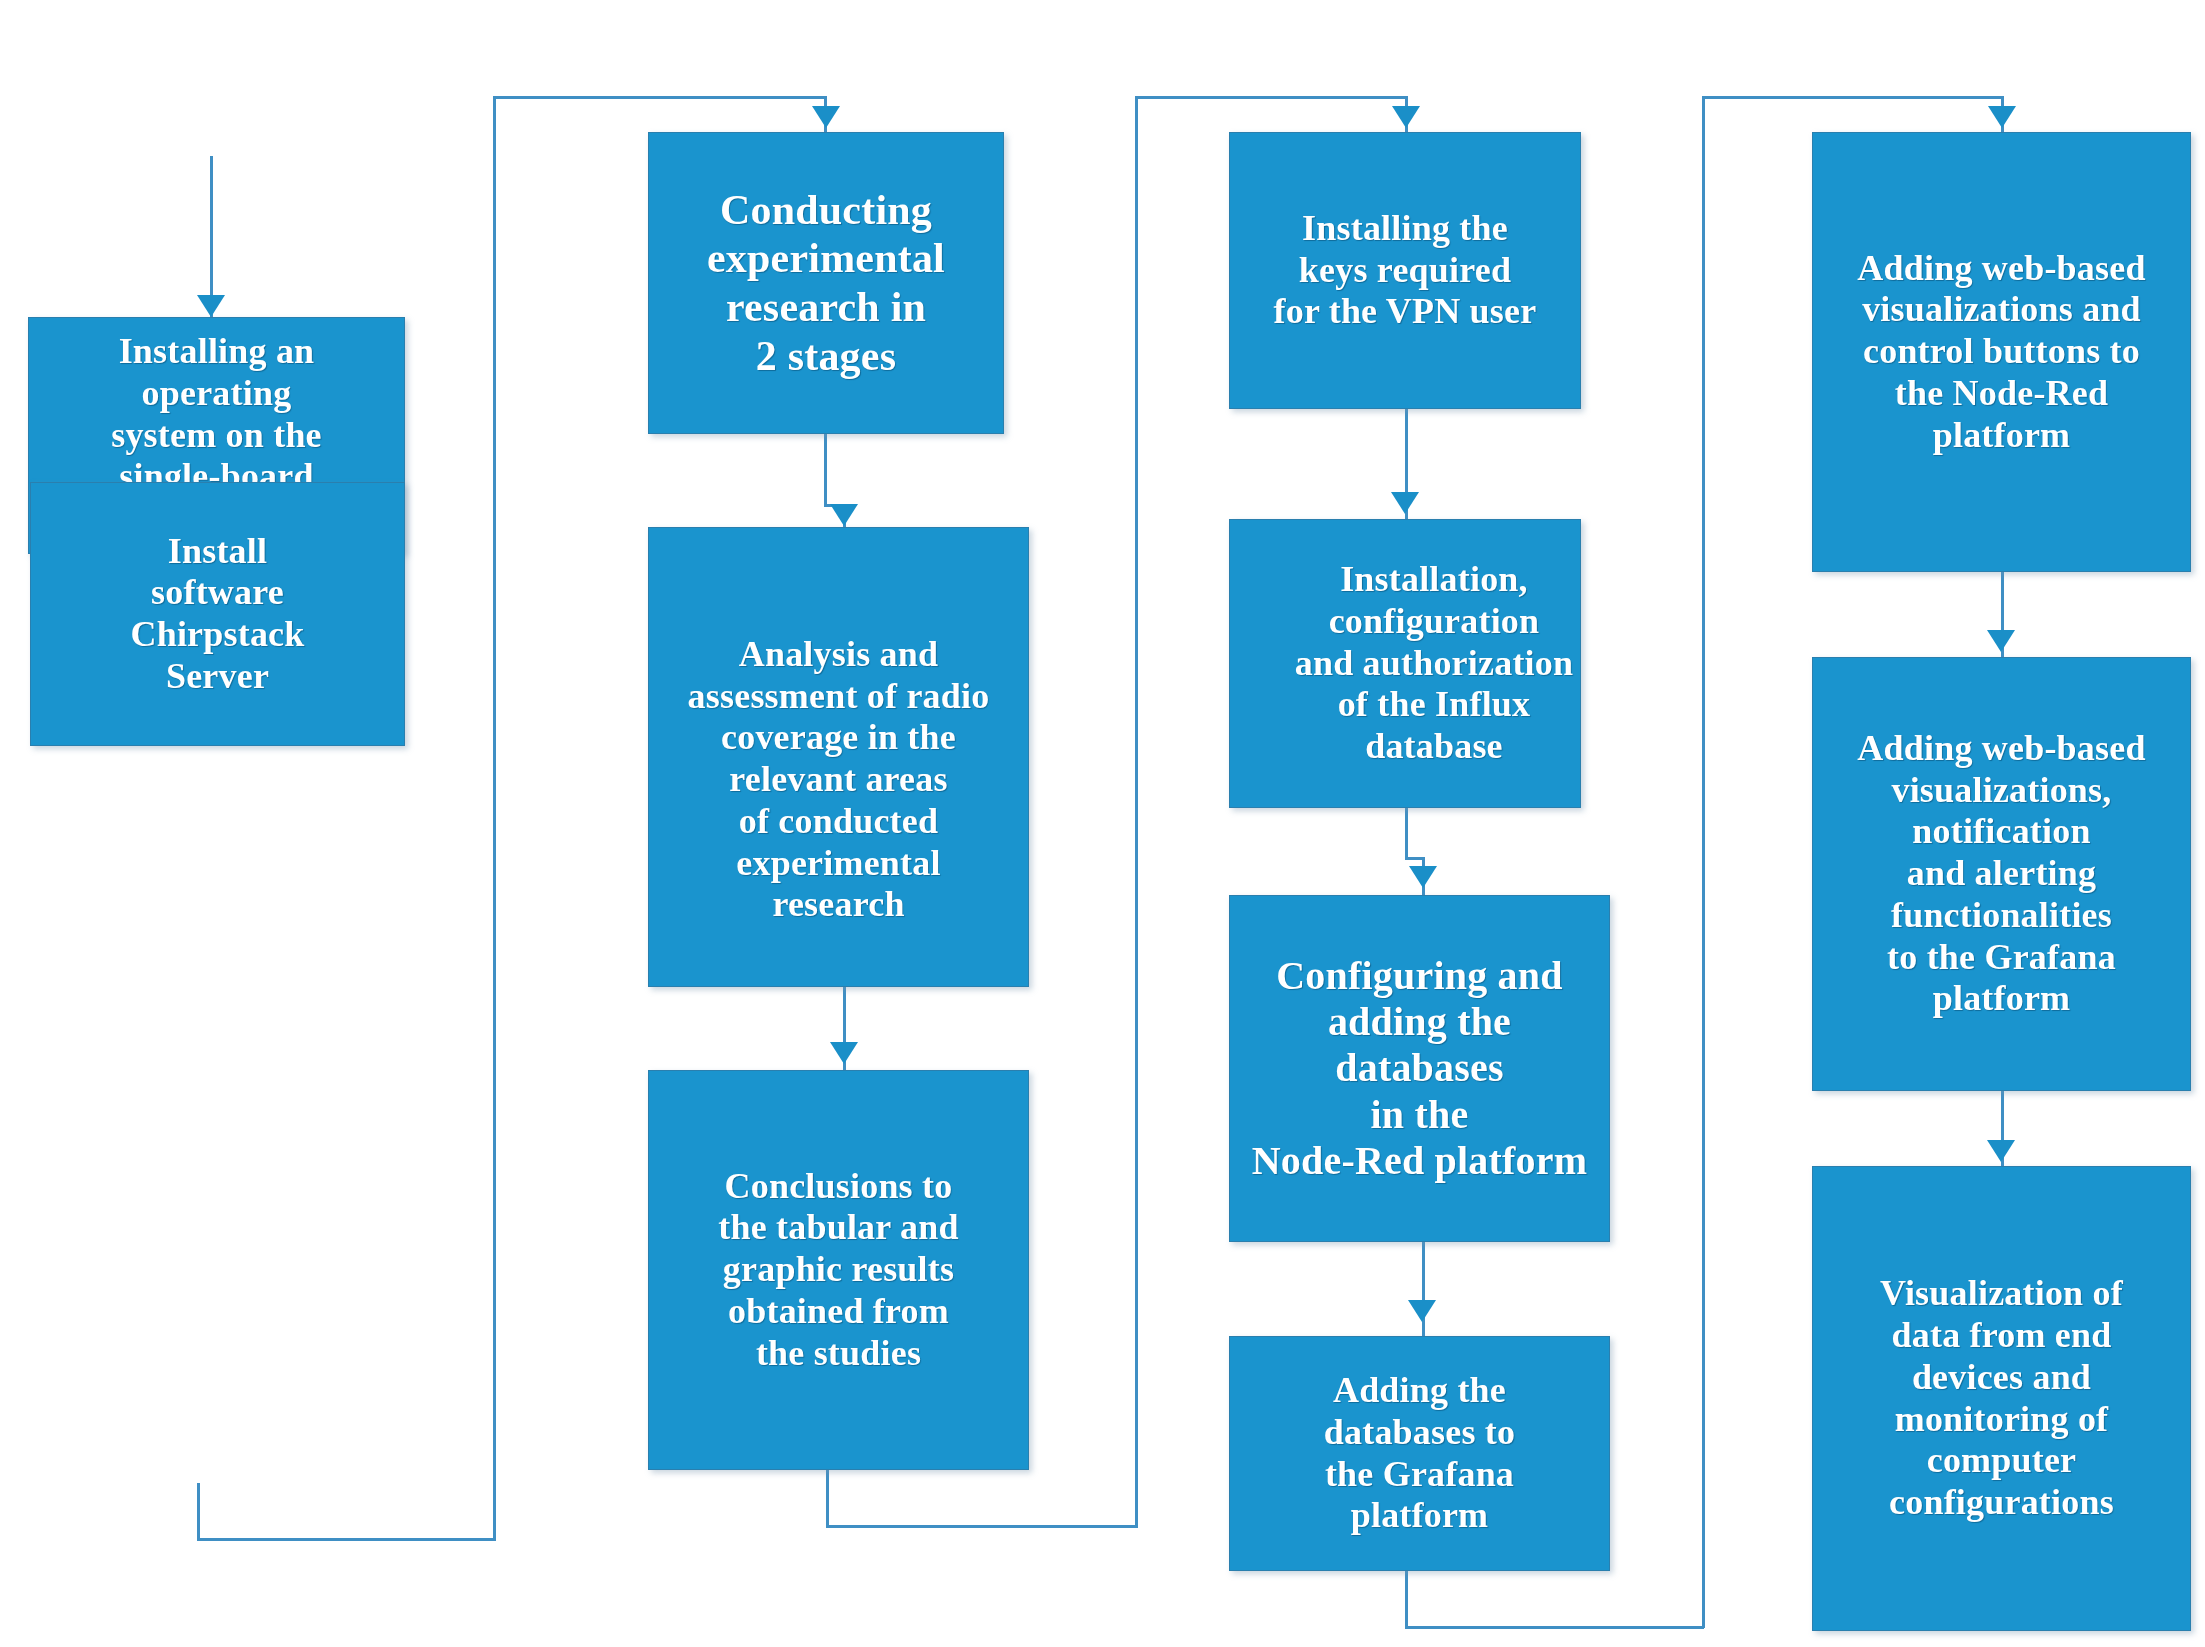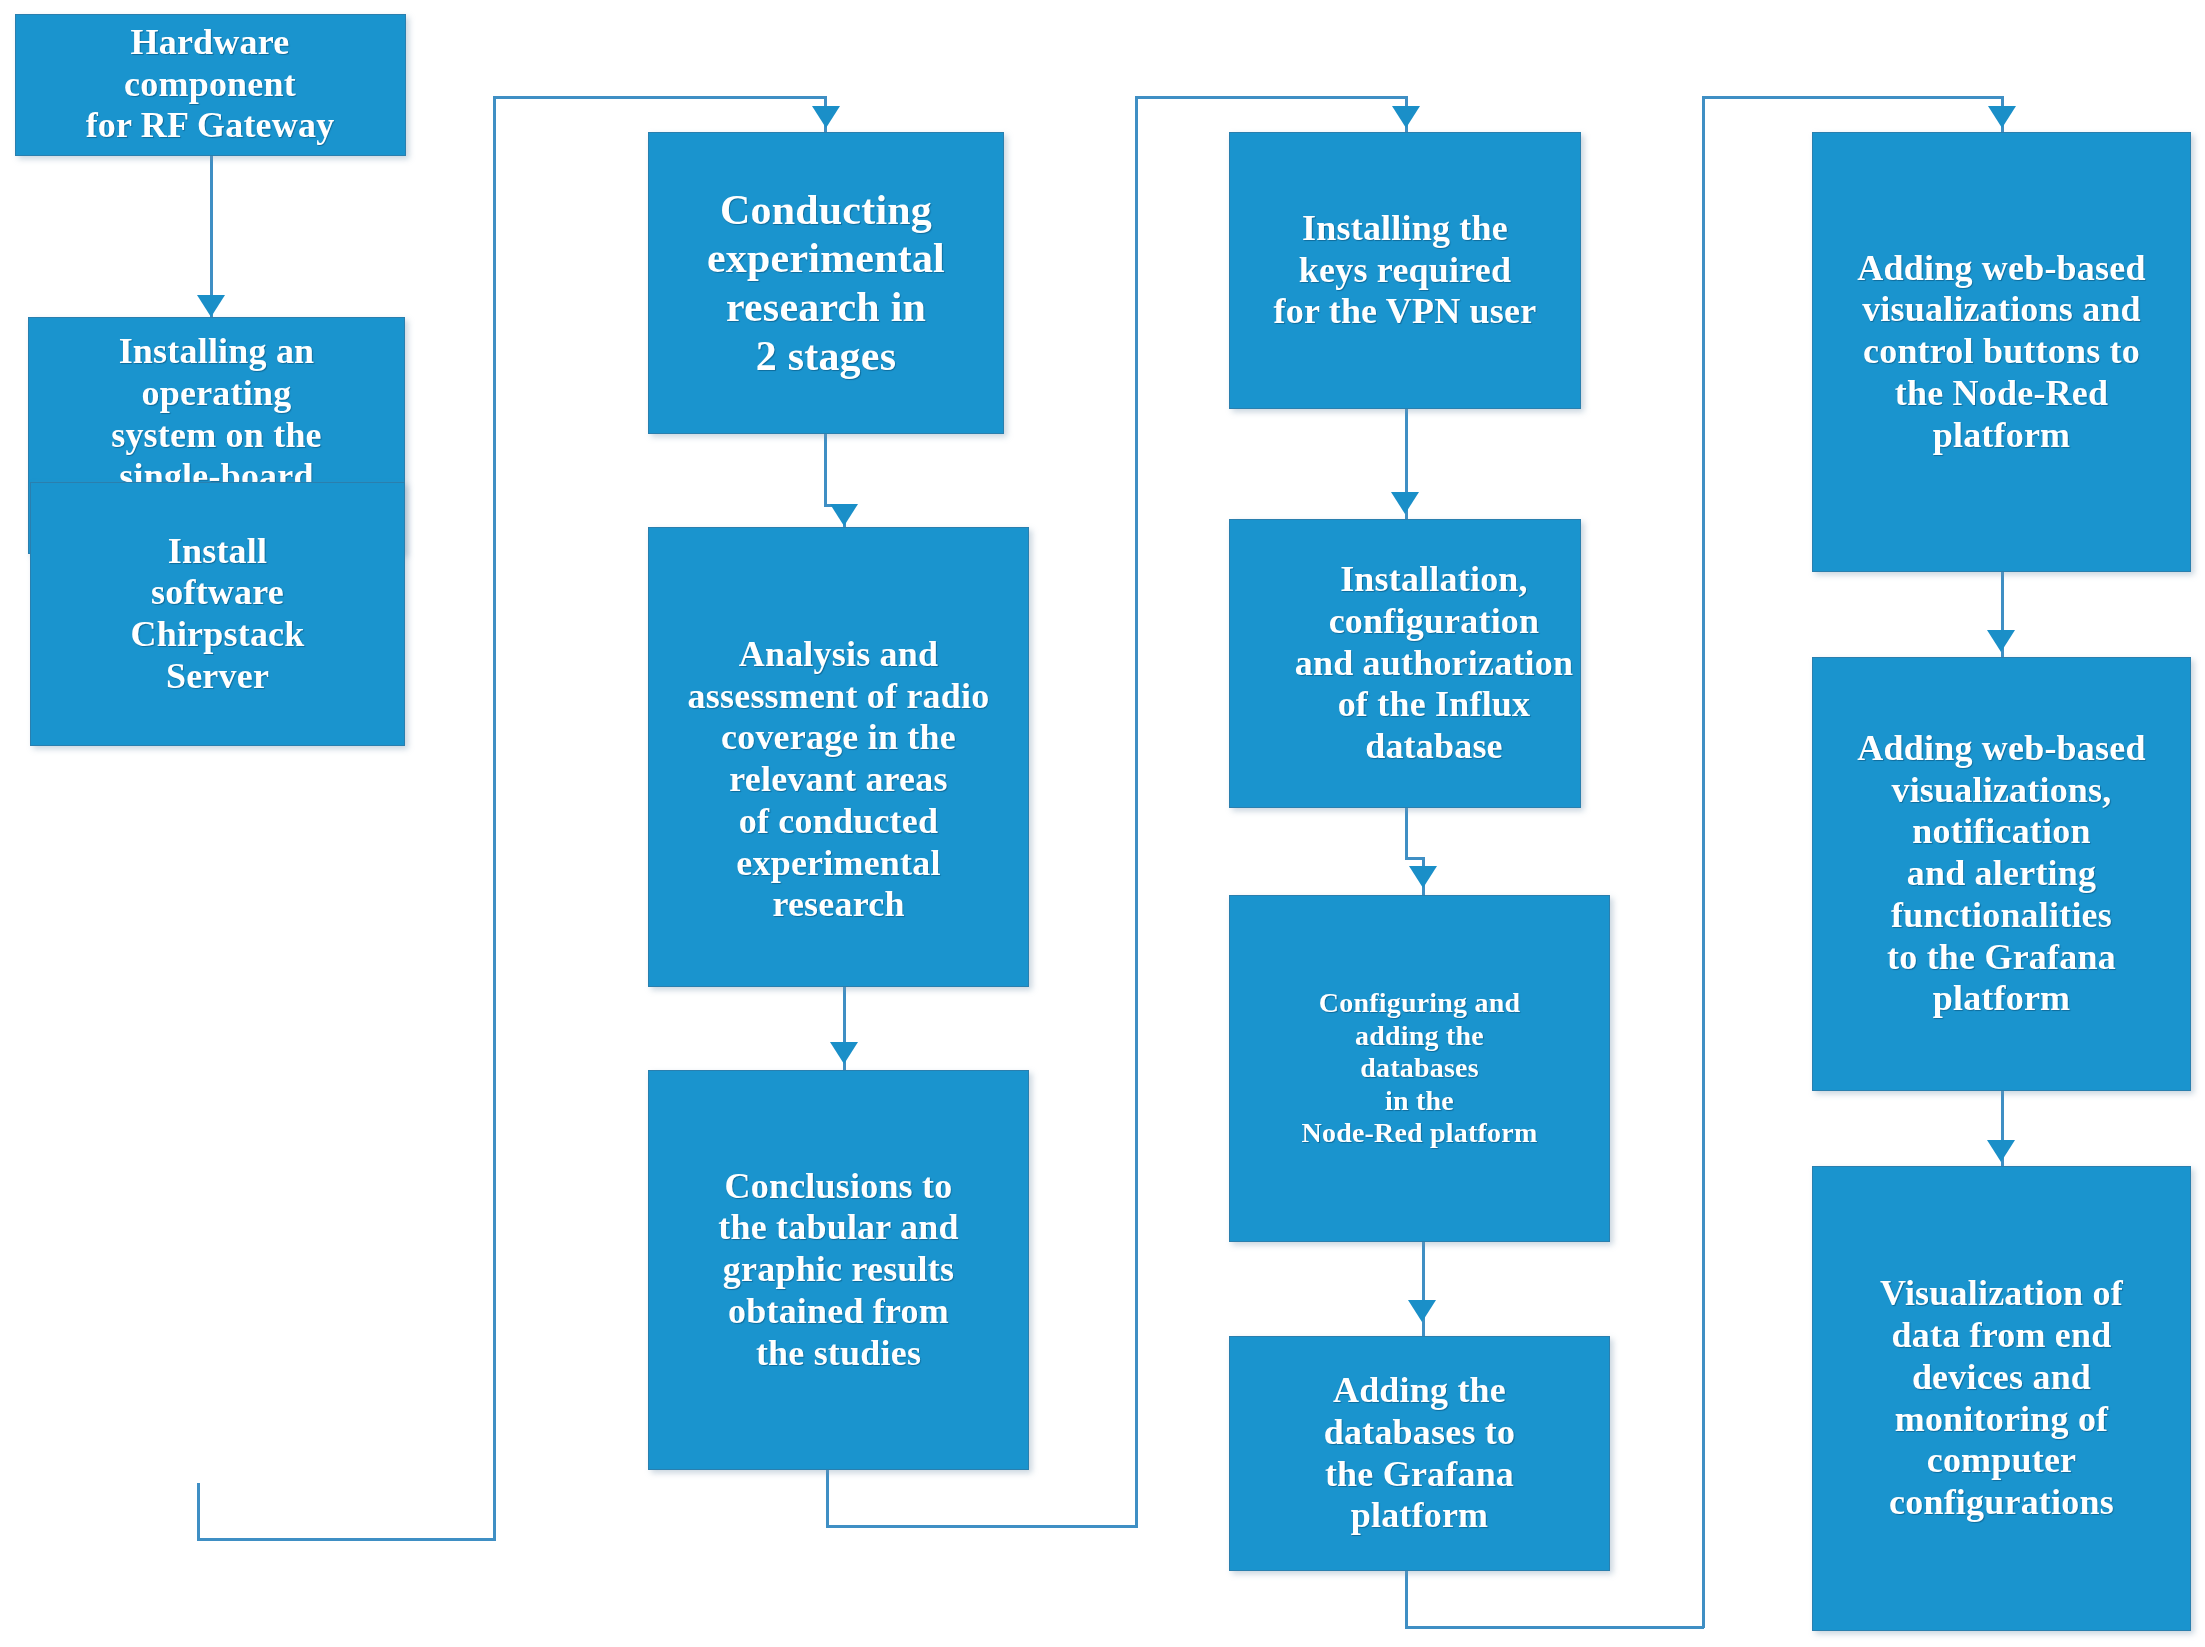--- a/index.html
+++ b/index.html
@@ -106,25 +106,20 @@
   <div class="conn h" style="left:1702px; top:96px; width:302px;"></div>
   <div class="conn v" style="left:2001px; top:96px; height:36px;"></div>
   <div class="arrow" style="left:1988px; top:106px;"></div>
 
   <div class="conn v" style="left:2001px; top:572px; height:85px;"></div>
   <div class="arrow" style="left:1987px; top:630px;"></div>
 
   <div class="conn v" style="left:2001px; top:1091px; height:75px;"></div>
   <div class="arrow" style="left:1987px; top:1140px;"></div>
 
-  <div class="node" style="left:14.5px; top:13.6px; width:391px; height:142px;">
-    <span class="label" style="font-size:36px;">Hardware
-component
-for RF Gateway</span>
-  </div>
 
   <div class="node" style="left:28px; top:317px; width:377px; height:237px;">
     <span class="label" style="font-size:36px;">Installing an
 operating
 system on the
 single-board
 computer</span>
   </div>
 
   <div class="node" style="left:30px; top:482px; width:375px; height:264px;">
@@ -168,21 +163,21 @@
 
   <div class="node" style="left:1229px; top:519px; width:352px; height:289px;justify-content:flex-end;">
     <span class="label" style="font-size:36px;">Installation,
 configuration
 and authorization
 of the Influx
 database</span>
   </div>
 
   <div class="node" style="left:1229px; top:895px; width:381px; height:347px;">
-    <span class="label" style="font-size:28px;">Configuring and
+    <span class="label" style="font-size:40px;">Configuring and
 adding the
 databases
 in the
 Node-Red platform</span>
   </div>
 
   <div class="node" style="left:1229px; top:1336px; width:381px; height:235px;">
     <span class="label" style="font-size:36px;">Adding the
 databases to
 the Grafana

